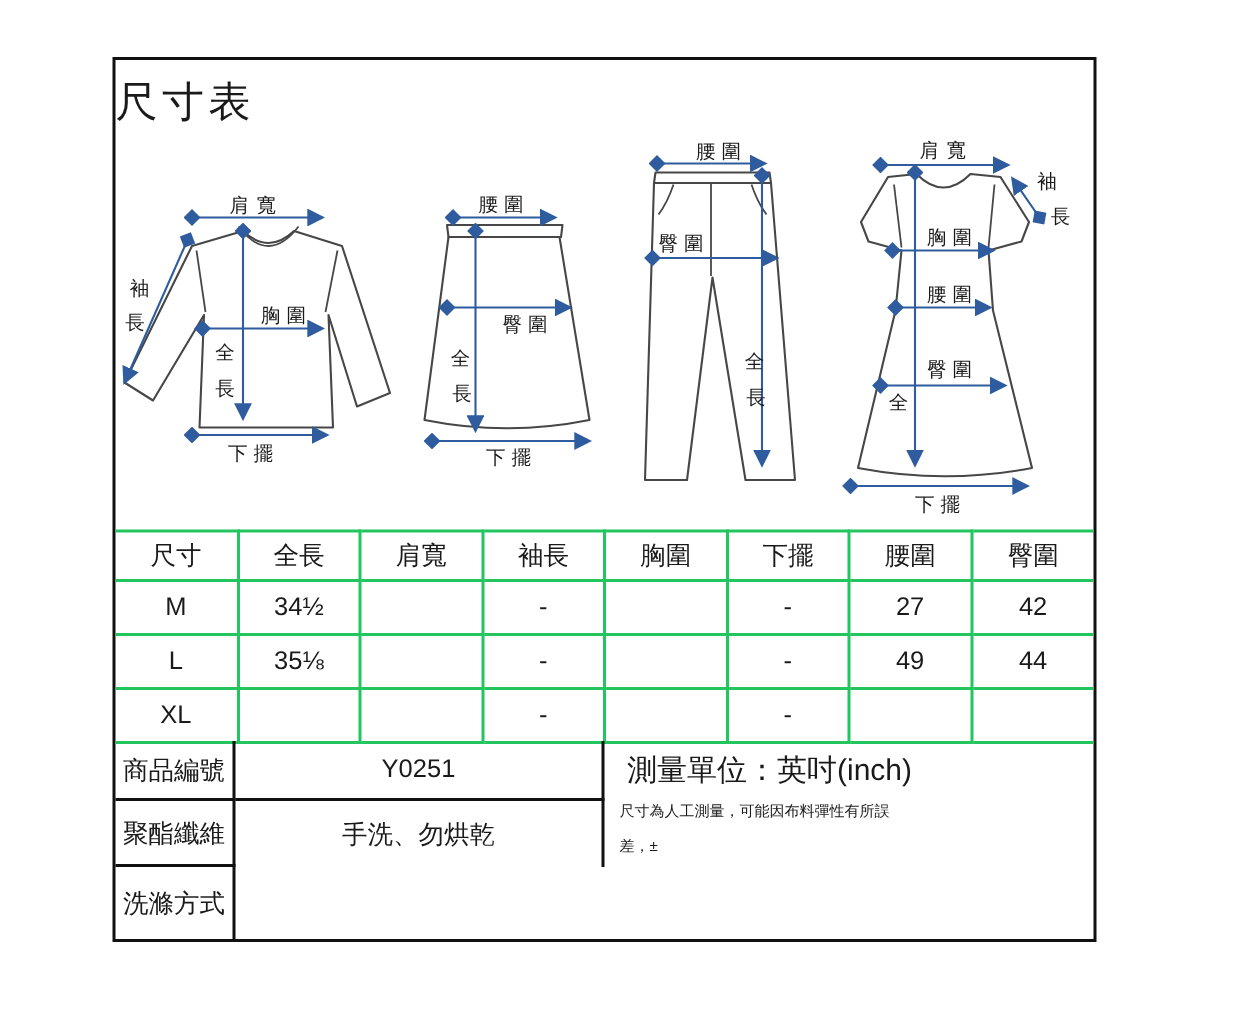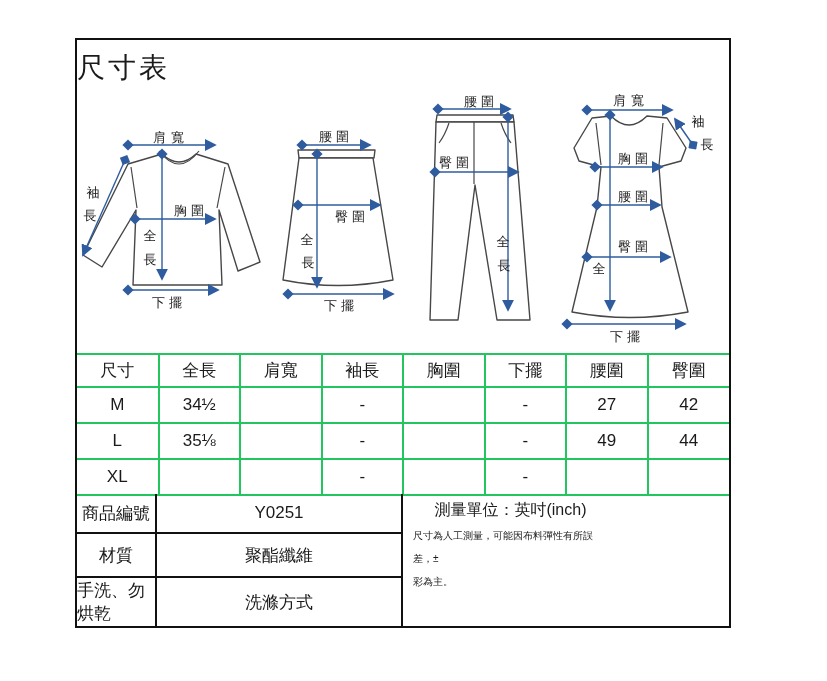--- a/index.html
+++ b/index.html
@@ -34,21 +34,21 @@
     font-size:17px;
   }
   .bottom-grid .cell{
     display:flex;align-items:center;justify-content:center;
     border-right:2px solid #111111;border-bottom:2px solid #111111;
   }
   .bottom-grid .cell.lastrow{border-bottom:none;}
   .notes{
     grid-column:3;grid-row:1/4;padding:4px 8px 0 10px;box-sizing:border-box;
   }
-  .notes .unit-line{text-align:center;font-size:16px;margin:2px 0 3px 0;}
+  .notes .unit-line{text-align:right;font-size:20px;margin:2px 0 3px 0;}
   .notes .note-line{font-size:10px;line-height:23px;text-align:left;}
 </style>
 </head>
 <body>
 
 <div class="frame">
 
   <div class="chart-title">尺寸表</div>
 
   <svg class="diagrams" width="656" height="263" viewBox="0 0 656 263">
@@ -175,21 +175,19 @@
     </tr>
   </tbody>
     </table>
 
   <div class="bottom-grid">
     <div class="cell">商品編號</div>
     <div class="cell">Y0251</div>
     <div class="notes">
       <div class="unit-line">測量單位：英吋(inch)</div>
       <div class="note-line">尺寸為人工測量，可能因布料彈性有所誤差，±</div>
-      <div class="note-line">彩為主。</div>
     </div>
-    <div class="cell">材質</div>
     <div class="cell">聚酯纖維</div>
     <div class="cell lastrow">手洗、勿烘乾</div>
     <div class="cell lastrow">洗滌方式</div>
   </div>
 
 </div>
 
 </body></html>

